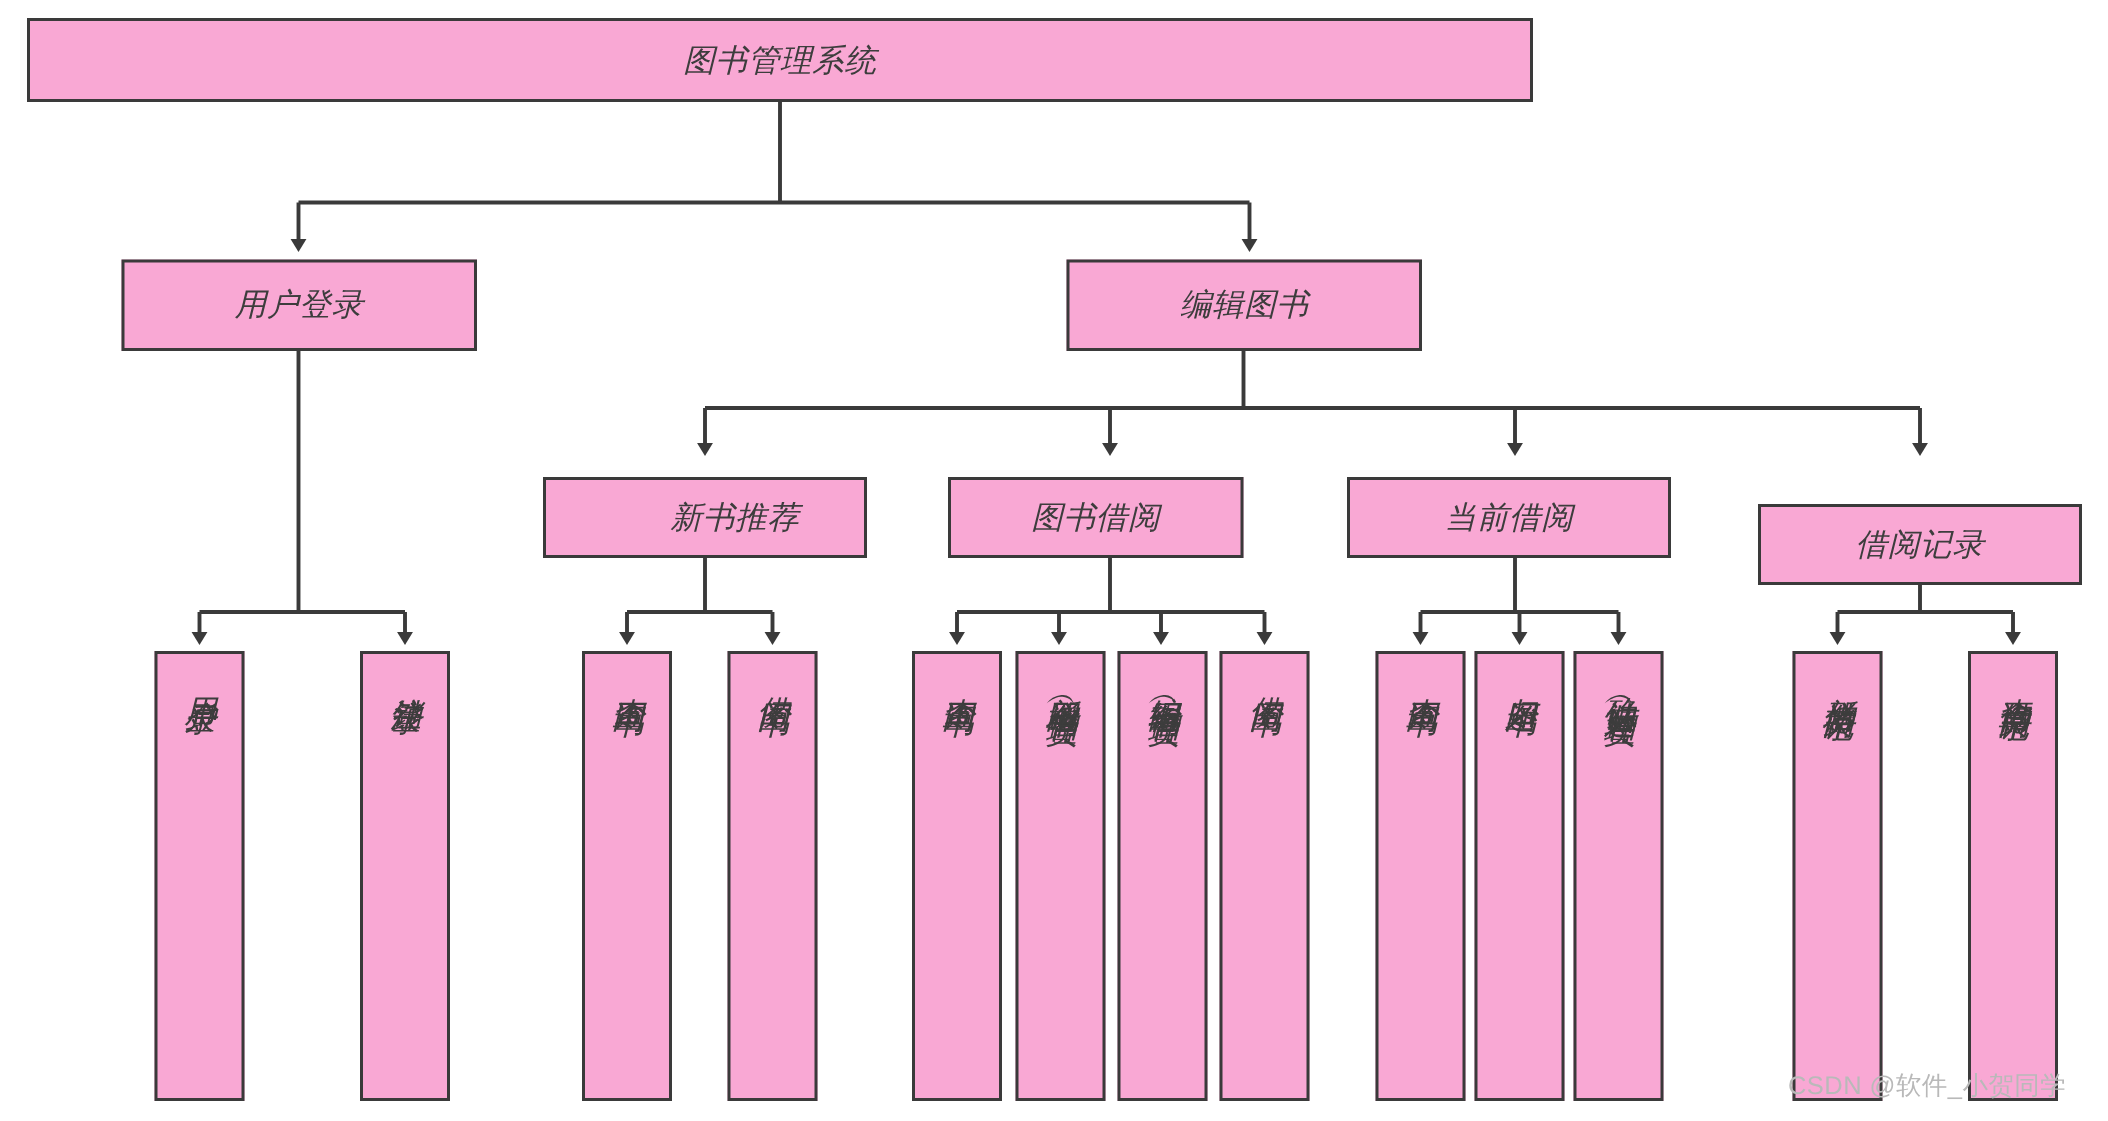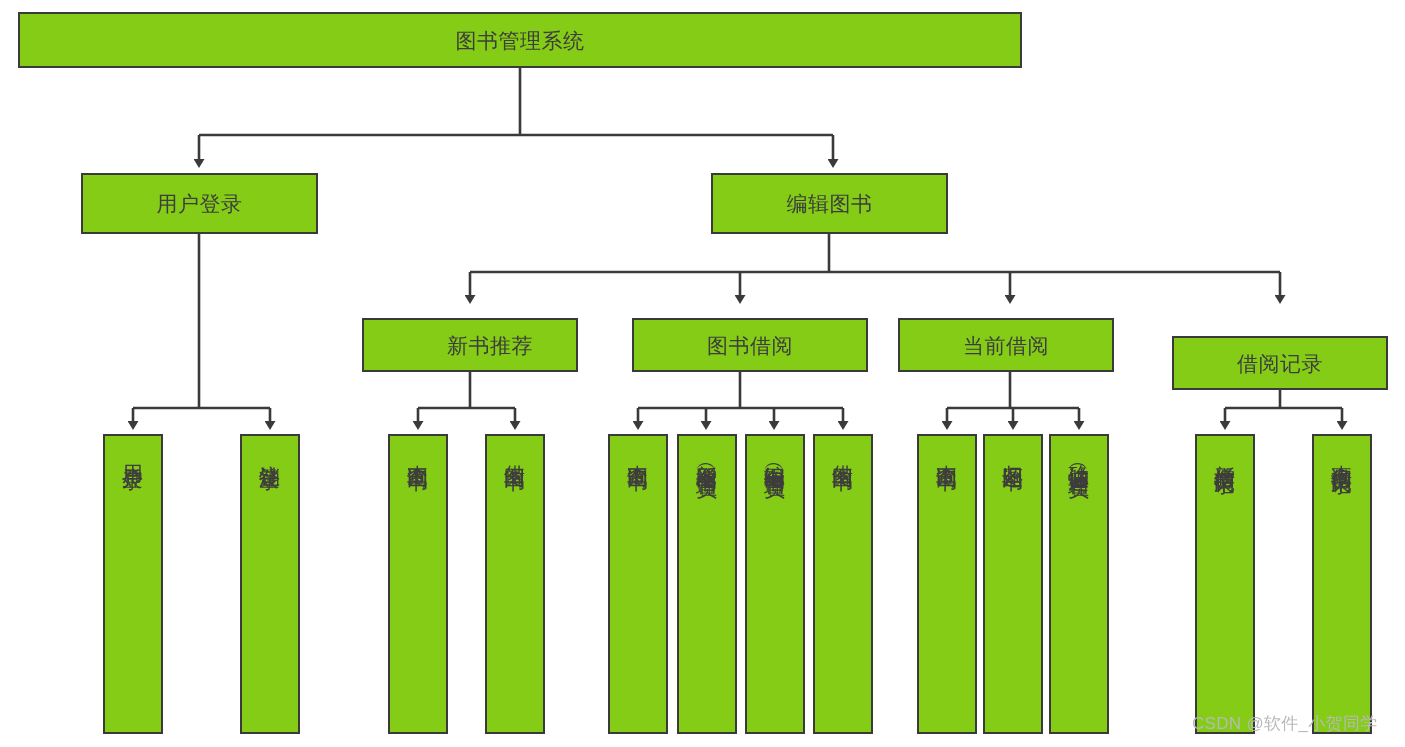--- a/index.html
+++ b/index.html
@@ -22,26 +22,27 @@
     left: 0;
     top: 0;
     width: 1405px;
     height: 747px;
     pointer-events: none;
   }
   .node {
     position: absolute;
     box-sizing: border-box;
     border: 2px solid #3a3a3a;
-    background: #84cc16;
+    background: #f9a8d4;
     display: flex;
     align-items: center;
     justify-content: center;
     color: #3c3c3c;
     z-index: 2;
+    font-style: italic;
   }
   .node .label {
     display: block;
     text-align: center;
     line-height: 1.0;
     color: #3d3d3d;
   }
   
   .node.h .label {
     font-size: 21px;
@@ -137,21 +138,21 @@
   </div>
 
   <div class="node h" style="left:711px; top:173px; width:237px; height:61px;">
     <span class="label">编辑图书</span>
   </div>
 
   <div class="node h" style="left:362px; top:318px; width:216px; height:54px;padding-left:40px;">
     <span class="label">新书推荐</span>
   </div>
 
-  <div class="node h" style="left:632px; top:318px; width:236px; height:54px;">
+  <div class="node h" style="left:632px; top:318px; width:197px; height:54px;">
     <span class="label">图书借阅</span>
   </div>
 
   <div class="node h" style="left:898px; top:318px; width:216px; height:54px;">
     <span class="label">当前借阅</span>
   </div>
 
   <div class="node h" style="left:1172px; top:336px; width:216px; height:54px;">
     <span class="label">借阅记录</span>
   </div>

